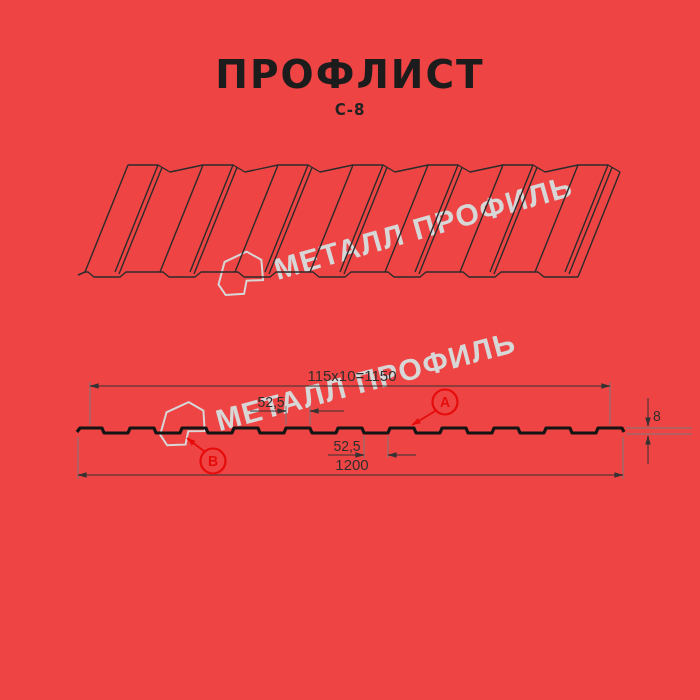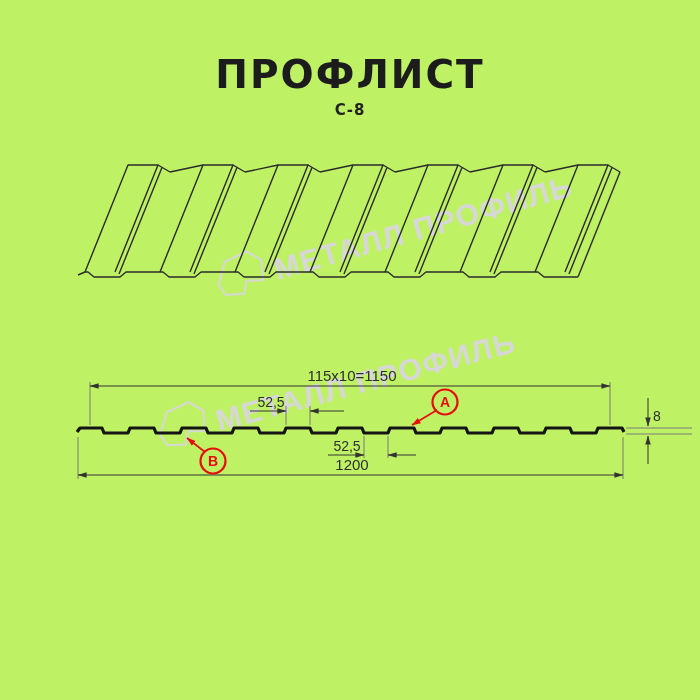--- a/index.html
+++ b/index.html
@@ -1,17 +1,17 @@
 <!DOCTYPE html>
 <html><head>
 <meta charset="utf-8">
 <style>
   html,body{margin:0;padding:0;background:#ffffff;}
   .page{
-    position:relative;width:700px;height:700px;background:#bef264;overflow:hidden;
+    position:relative;width:700px;height:700px;background:#ef4444;overflow:hidden;
     font-family:"Liberation Sans",sans-serif;
   }
   .title{
     position:absolute;left:0;top:52px;width:700px;text-align:center;
     font-family:"DejaVu Sans","Liberation Sans",sans-serif;
     font-size:39px;font-weight:800;letter-spacing:2px;color:#1c1c1c;
   }
   .subtitle{
     position:absolute;left:0;top:101px;width:700px;text-align:center;
     font-family:"DejaVu Sans","Liberation Sans",sans-serif;

